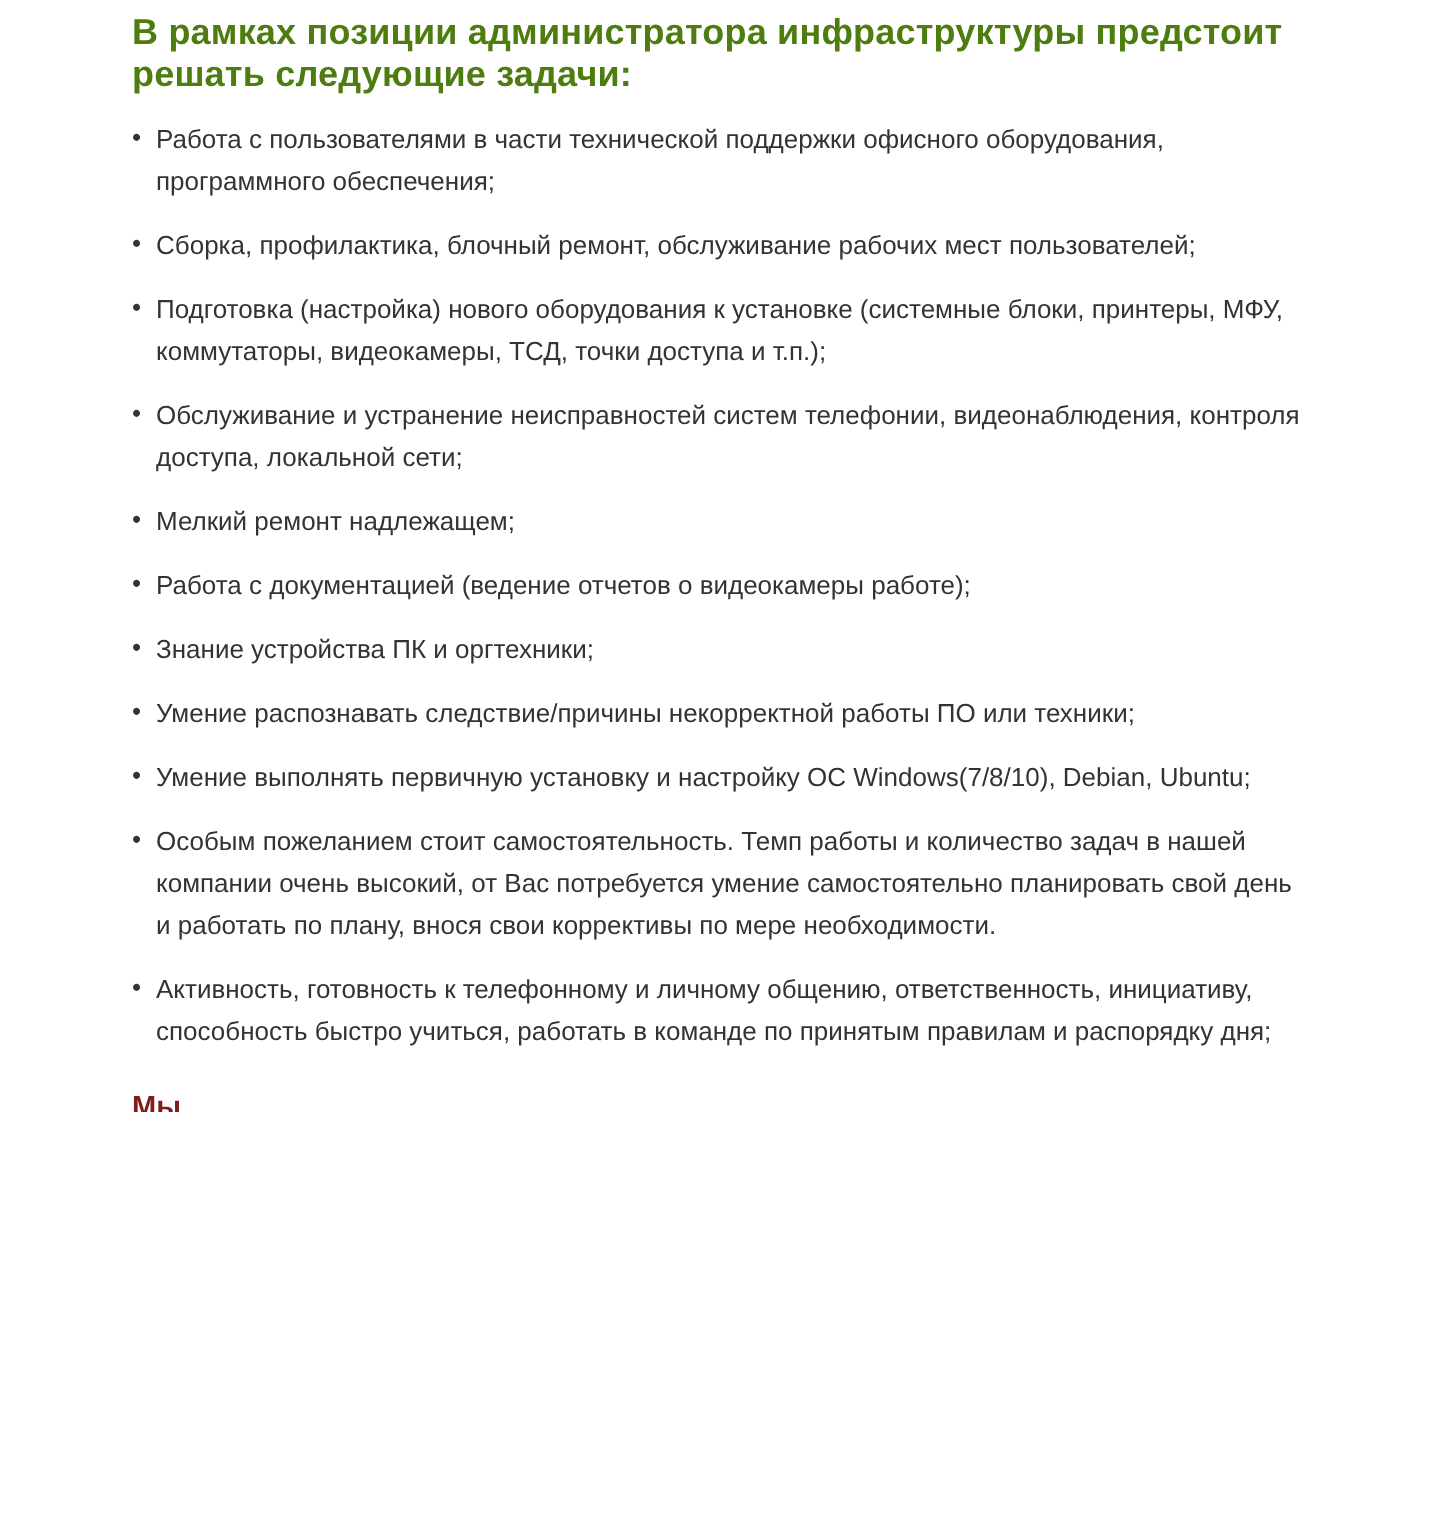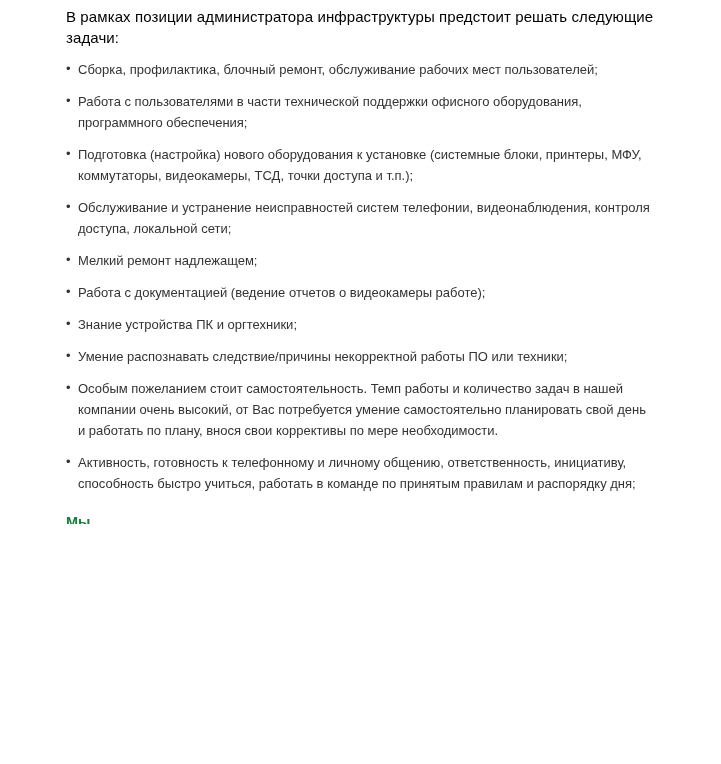--- a/index.html
+++ b/index.html
@@ -16,23 +16,23 @@
   }
   .page {
     padding: 0 66px 0 66px;
     box-sizing: border-box;
     width: 721px;
   }
   .section {
     margin: 0;
   }
   .section-heading {
-    color: #000000;
-    font-weight: normal;
-    font-size: 15px;
+    color: #4d7c0f;
+    font-weight: bold;
+    font-size: 18px;
     line-height: 21px;
     margin: 0 0 11px 0;
     letter-spacing: 0.1px;
   }
   .section-heading.first {
     padding-top: 6px;
   }
   .section-heading.second {
     padding-top: 25px;
   }
@@ -52,50 +52,51 @@
   ul.bullets li:before {
     content: "\2022";
     position: absolute;
     left: 0;
     top: -1px;
     color: #333333;
     font-size: 13px;
     line-height: 21px;
   }
   .truncated-heading {
-    color: #15803d;
+    color: #7f1d1d;
     font-weight: bold;
     font-size: 14.5px;
     line-height: 21px;
     margin-top: 18px;
     height: 12px;
     overflow: hidden;
   }
 </style>
 </head>
 <body>
 
 <div class="page">
 
   <div class="section">
     <h2 class="section-heading first">В рамках позиции администратора инфраструктуры предстоит решать следующие задачи:</h2>
     <ul class="bullets">
+      <li>Работа с пользователями в части технической поддержки офисного оборудования, программного обеспечения;</li>
       <li>Сборка, профилактика, блочный ремонт, обслуживание рабочих мест пользователей;</li>
-      <li>Работа с пользователями в части технической поддержки офисного оборудования, программного обеспечения;</li>
       <li>Подготовка (настройка) нового оборудования к установке (системные блоки, принтеры, МФУ, коммутаторы, видеокамеры, ТСД, точки доступа и т.п.);</li>
       <li>Обслуживание и устранение неисправностей систем телефонии, видеонаблюдения, контроля доступа, локальной сети;</li>
       <li>Мелкий ремонт надлежащем;</li>
       <li>Работа с документацией (ведение отчетов о видеокамеры работе);</li>
     </ul>
   </div>
 
   <div class="section">
     <ul class="bullets">
       <li>Знание устройства ПК и оргтехники;</li>
       <li>Умение распознавать следствие/причины некорректной работы ПО или техники;</li>
+      <li>Умение выполнять первичную установку и настройку ОС Windows(7/8/10), Debian, Ubuntu;</li>
       <li>Особым пожеланием стоит самостоятельность. Темп работы и количество задач в нашей компании очень высокий, от Вас потребуется умение самостоятельно планировать свой день и работать по плану, внося свои коррективы по мере необходимости.</li>
       <li>Активность, готовность к телефонному и личному общению, ответственность, инициативу, способность быстро учиться, работать в команде по принятым правилам и распорядку дня;</li>
     </ul>
   </div>
 
   <div class="truncated-heading">Мы</div>
 
 </div>
 
 </body></html>

